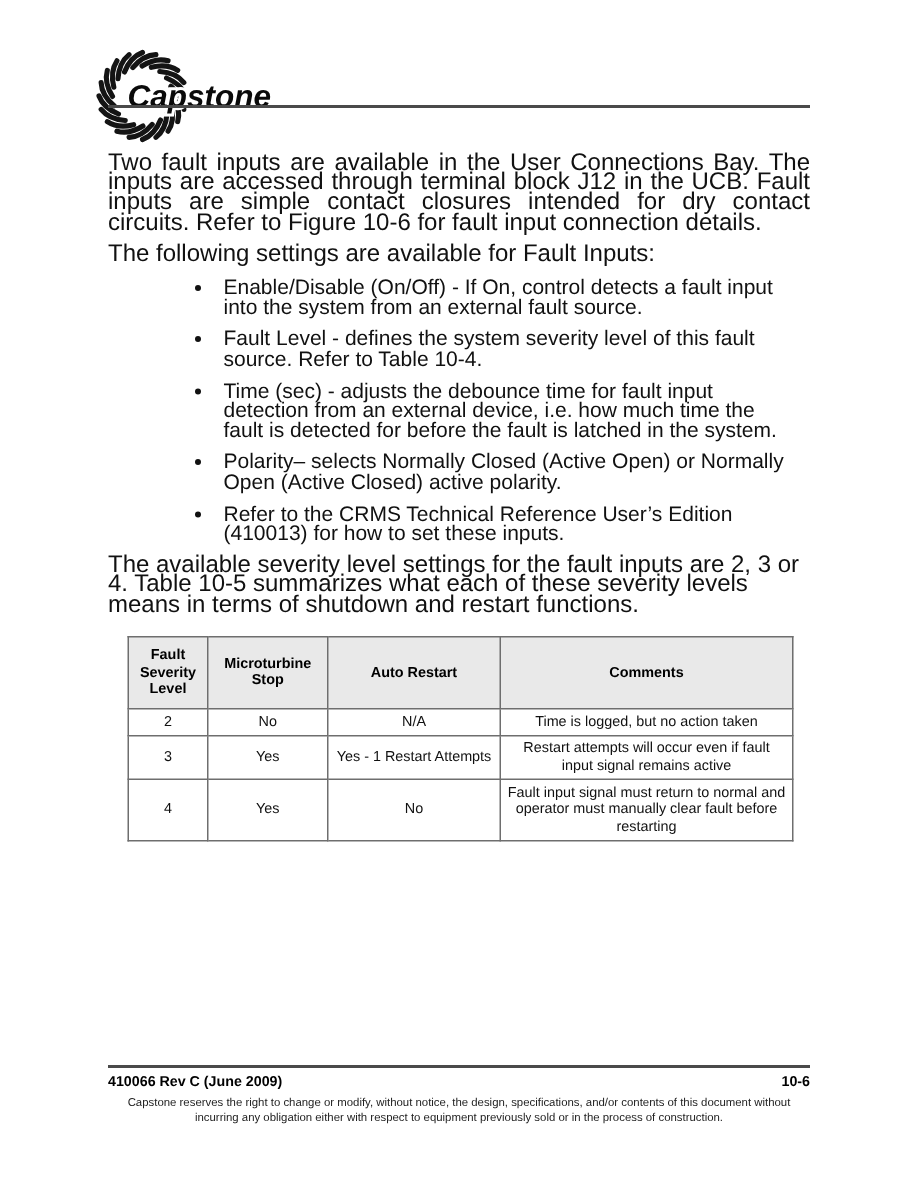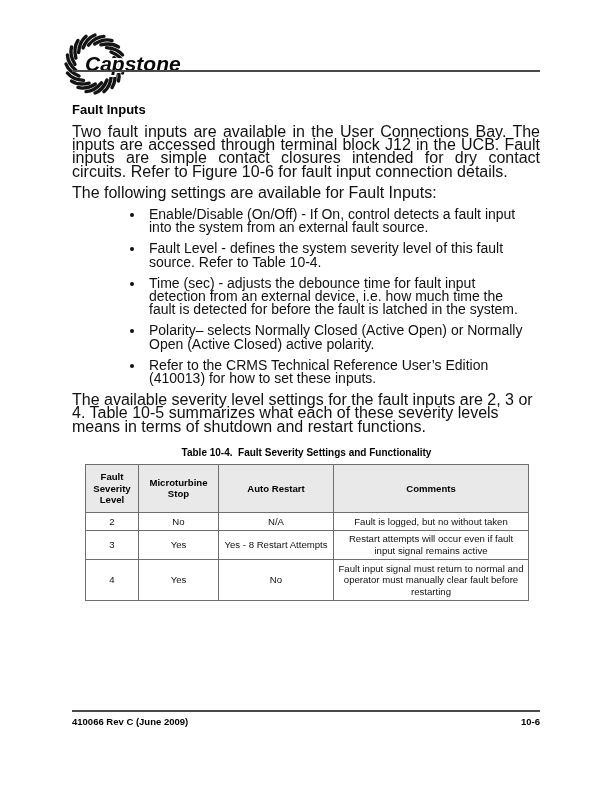--- a/index.html
+++ b/index.html
@@ -72,78 +72,77 @@
       <use href="#blade" transform="rotate(306)"></use>
       <use href="#blade" transform="rotate(324)"></use>
       <use href="#blade" transform="rotate(342)"></use>
     </g>
     <text x="31" y="42" font-family="Liberation Sans, sans-serif" font-size="21" font-weight="bold" font-style="italic" fill="#0a0a0a" stroke="#ffffff" stroke-width="4" paint-order="stroke">Capstone</text>
   </svg>
 
   <div class="header-rule"></div>
 
   <div class="content">
-    <h1 class="page-title">Fault Inputs</h1>
 
     <p class="body-p justified">Two fault inputs are available in the User Connections Bay. The inputs are accessed through terminal block J12 in the UCB. Fault inputs are simple contact closures intended for dry contact circuits. Refer to Figure 10-6 for fault input connection details.</p>
 
     <p class="body-p">The following settings are available for Fault Inputs:</p>
 
     <ul class="settings">
       <li>Enable/Disable (On/Off) - If On, control detects a fault input into the system from an external fault source.</li>
       <li>Fault Level - defines the system severity level of this fault source. Refer to Table 10-4.</li>
       <li>Time (sec) - adjusts the debounce time for fault input detection from an external device, i.e. how much time the fault is detected for before the fault is latched in the system.</li>
       <li>Polarity– selects Normally Closed (Active Open) or Normally Open (Active Closed) active polarity.</li>
       <li>Refer to the CRMS Technical Reference User’s Edition (410013) for how to set these inputs.</li>
     </ul>
 
     <p class="body-p">The available severity level settings for the fault inputs are 2, 3 or 4. Table 10-5 summarizes what each of these severity levels means in terms of shutdown and restart functions.</p>
 
     <div class="table-wrap">
-      <div class="table-caption">Table 10-4.&nbsp; Fault Severity Settings and Functionality</div>
       <table class="fault">
         <colgroup>
             <col class="c1">
             <col class="c2">
             <col class="c3">
             <col class="c4">
           </colgroup>
         <thead>
           <tr>
             <th>Fault Severity Level</th>
             <th>Microturbine Stop</th>
             <th>Auto Restart</th>
             <th>Comments</th>
           </tr>
         </thead>
         <tbody>
           <tr class="r1">
             <td>2</td>
             <td>No</td>
             <td>N/A</td>
-            <td>Fault is logged, but no without taken</td>
+            <td>Time is logged, but no action taken</td>
           </tr>
           <tr class="r2">
             <td>3</td>
             <td>Yes</td>
-            <td>Yes - 8 Restart Attempts</td>
+            <td>Yes - 1 Restart Attempts</td>
             <td>Restart attempts will occur even if fault input signal remains active</td>
           </tr>
           <tr class="r3">
             <td>4</td>
             <td>Yes</td>
             <td>No</td>
             <td>Fault input signal must return to normal and operator must manually clear fault before restarting</td>
           </tr>
         </tbody>
       </table>
     </div>
   </div>
 
   <div class="footer">
     <div class="footer-rule"></div>
     <div class="footer-row">
       <span>410066 Rev C (June 2009)</span>
       <span>10-6</span>
     </div>
+    <div class="disclaimer">Capstone reserves the right to change or modify, without notice, the design, specifications, and/or contents of this document without incurring any obligation either with respect to equipment previously sold or in the process of construction.</div>
   </div>
 
 </div>
 
 </body></html>

